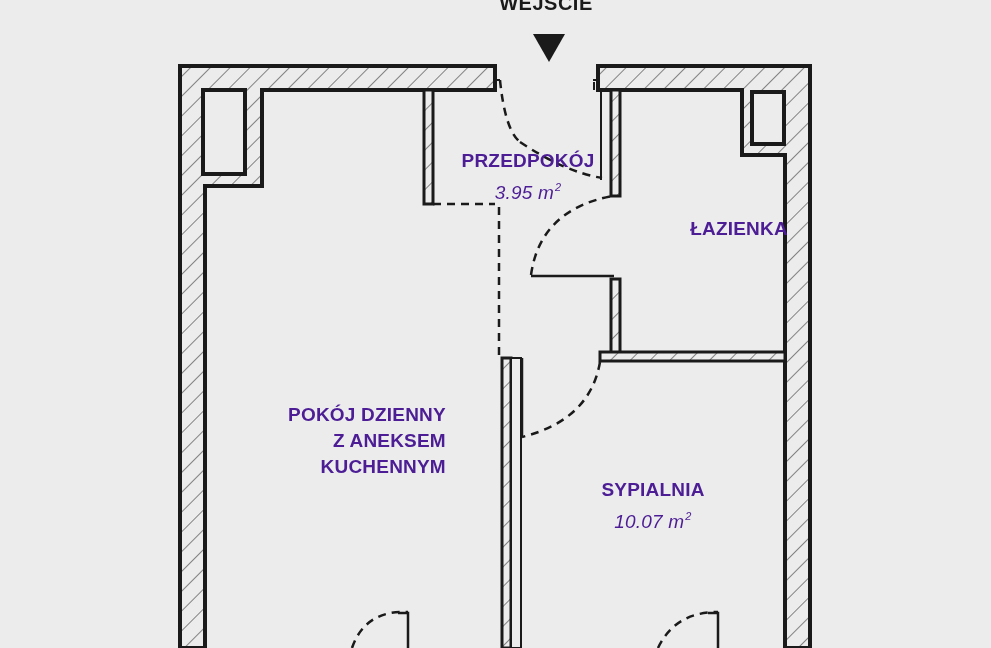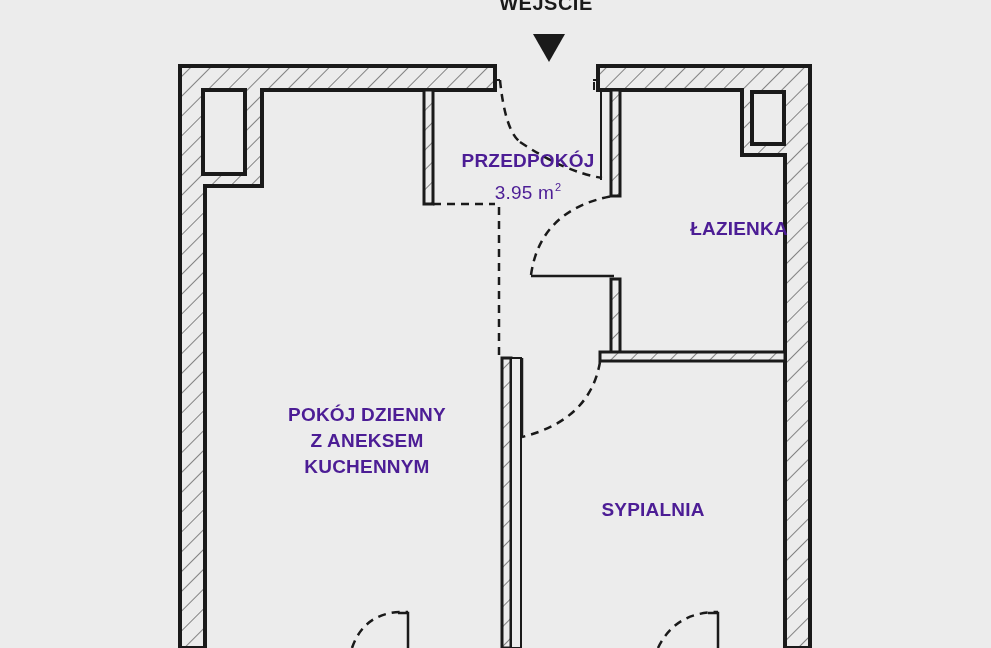--- a/index.html
+++ b/index.html
@@ -8,21 +8,21 @@
       background: #ececec;
       font-family: "Liberation Sans", "DejaVu Sans", sans-serif;
       position: relative;
     }
     .plan { position: absolute; left: 0; top: 0; width: 991px; height: 648px; }
     .label {
       position: absolute; text-align: center; color: #4c1d95;
       font-weight: bold; font-size: 19px; line-height: 26px; letter-spacing: 0.2px;
       transform: translateX(-50%); white-space: nowrap;
     }
-    .label .area { display: block; font-weight: normal; font-size: 19px; }
+    .label .area { display: block; font-weight: normal; font-size: 19px; font-style: italic; }
     .label .area sup { font-size: 11px; vertical-align: 8px; margin-left: 1px; }
     .entrance {
       position: absolute; left: 546px; top: -8px; transform: translateX(-50%);
       font-weight: bold; font-size: 20px; color: #1a1a1a; letter-spacing: 0.5px;
     }
     .arrow {
       position: absolute; left: 533px; top: 34px; width: 0; height: 0;
       border-left: 16px solid transparent; border-right: 16px solid transparent;
       border-top: 28px solid #1a1a1a;
     }
@@ -104,21 +104,22 @@
 
 <div class="label" style="left:528px; top:148px;">
   <span>PRZEDPOKÓJ</span>
   <span class="area"><span>3.95 m</span><sup>2</sup></span>
 </div>
 
 <div class="label" style="left:739px; top:216px;">
   <span>ŁAZIENKA</span>
 </div>
 
-<div class="label" style="left:367px; top:402px;">
+<div class="label" style="left:367px; top:402px;text-align:right;">
   <span style="display:block">POKÓJ DZIENNY</span>
   <span style="display:block">Z ANEKSEM</span>
   <span style="display:block">KUCHENNYM</span>
 </div>
 
-<div class="label" style="left:653px; top:497px;">
+<div class="label" style="left:653px; top:477px;">
   <span>SYPIALNIA</span>
+  <span class="area"><span>10.07 m</span><sup>2</sup></span>
 </div>
 
 </body></html>

